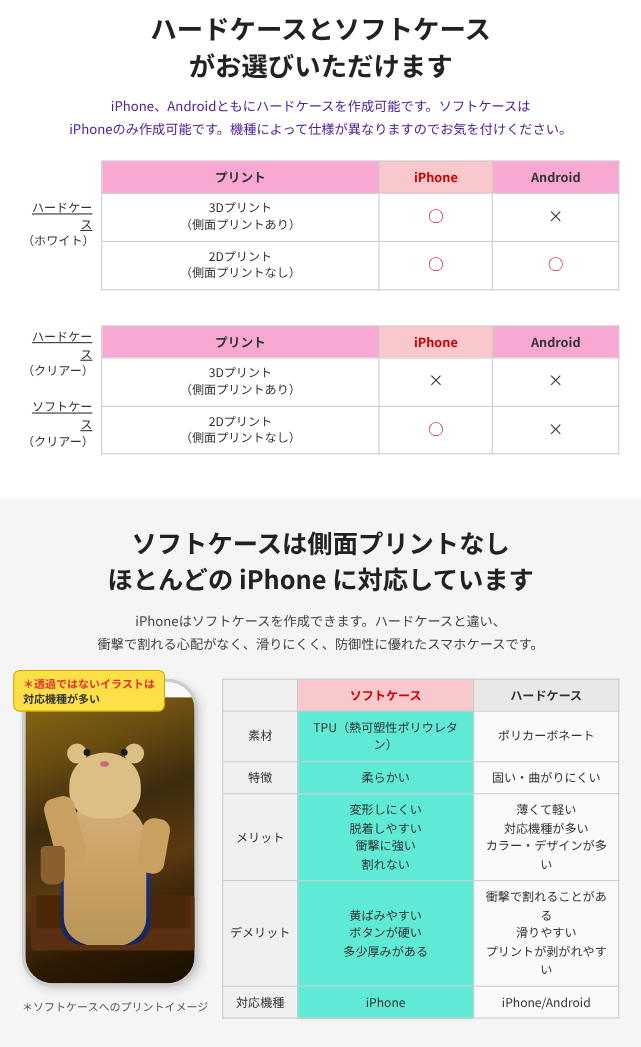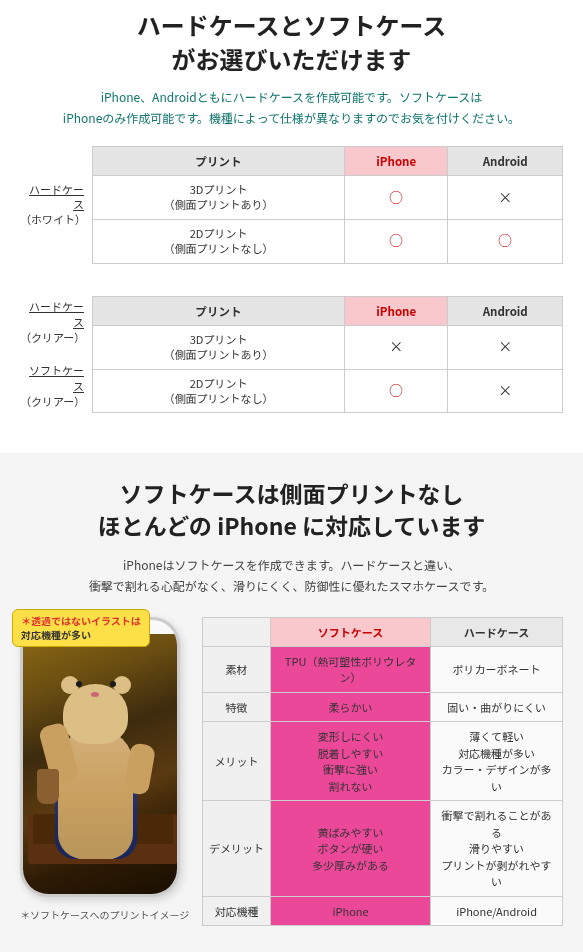--- a/index.html
+++ b/index.html
@@ -21,21 +21,21 @@
       text-align: center;
       font-size: 24px;
       font-weight: bold;
       color: #222;
       line-height: 1.4;
       margin-bottom: 12px;
     }
     .subtitle-text {
       text-align: center;
       font-size: 12px;
-      color: #0f766e;
+      color: #4c1d95;
       line-height: 1.7;
       margin-bottom: 18px;
     }
 
     
     .table-wrapper {
       display: flex;
       margin-bottom: 20px;
     }
     .table-left-labels {
@@ -61,21 +61,21 @@
       border-collapse: collapse;
       font-size: 11.5px;
     }
     .inner-table th, .inner-table td {
       border: 1px solid #ccc;
       text-align: center;
       padding: 6px 4px;
       line-height: 1.4;
     }
     .inner-table thead th {
-      background: #e5e5e5;
+      background: #f9a8d4;
       font-weight: bold;
     }
     .inner-table thead th.iphone-col {
       background: #f8c8cc;
       color: #c00;
     }
     .inner-table td.print-col {
       font-size: 11px;
       color: #333;
     }
@@ -279,21 +279,21 @@
     }
     .comp-table td.row-header {
       background: #f0f0f0;
       font-weight: normal;
       text-align: center;
       white-space: nowrap;
       width: 42px;
       margin-top: 22px;
     }
     .comp-table td.soft-data {
-      background: #ec4899;
+      background: #5eead4;
     }
     .comp-table td.hard-data {
       background: #fafafa;
     }
 
     .bottom-row {
       display: flex;
       align-items: flex-end;
       margin-top: 8px;
       gap: 6px;

